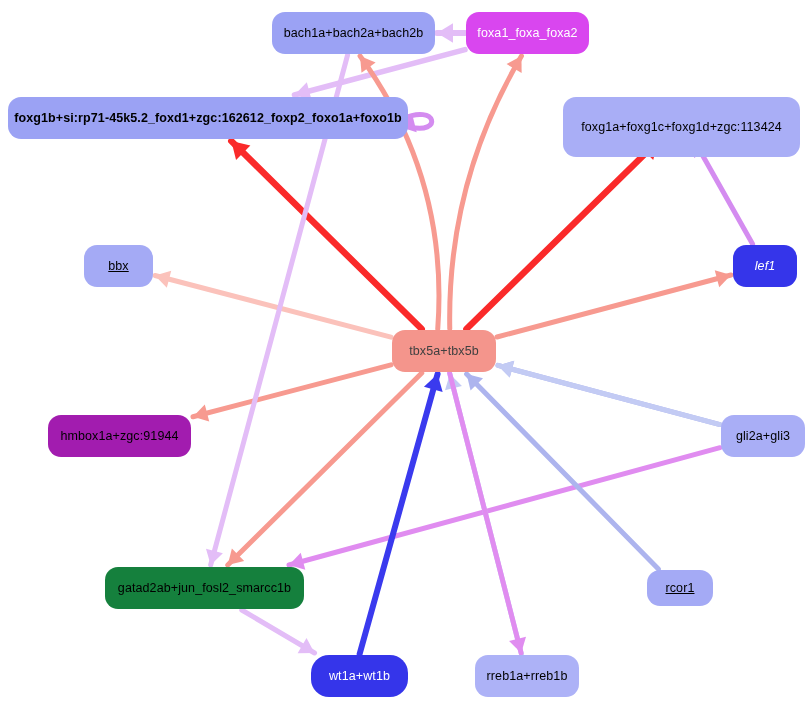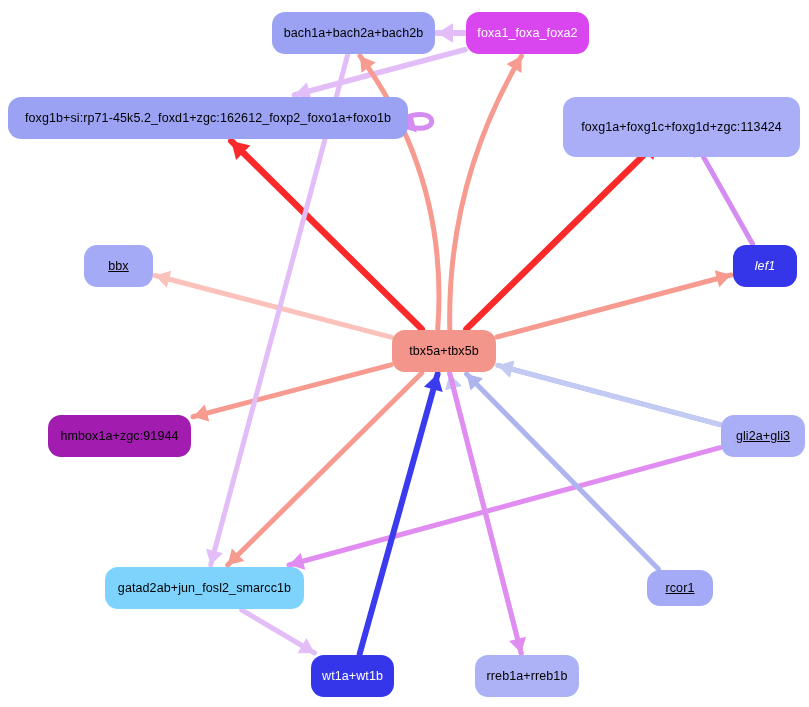--- a/index.html
+++ b/index.html
@@ -132,46 +132,46 @@
         <line x1="720" y1="424.5423197492163" x2="498" y2="365.3887147335423" stroke="#c3cbf4" stroke-width="5" stroke-linecap="round"></line>
         <polygon points="498,365.3887147335423 514.2640338343725,360.667093885318 509.7582368741585,377.57708483012124" fill="#c3cbf4"></polygon>
       </g>
     </svg>
 <div class="node" style="left: 272px; top: 12px; width: 163px; height: 42px; background: rgb(155, 162, 244); color: rgb(0, 0, 0);">
       <span class="node-label">bach1a+bach2a+bach2b</span>
     </div>
     <div class="node" style="left: 466px; top: 12px; width: 123px; height: 42px; background: #d946ef; color: rgb(255, 255, 255);">
       <span class="node-label">foxa1_foxa_foxa2</span>
     </div>
-    <div class="node" style="left: 8px; top: 97px; width: 400px; height: 42px; background: rgb(155, 162, 244); color: rgb(0, 0, 0);">
+    <div class="node" style="left: 8px; top: 97px; width: 400px; height: 42px; background: rgb(155, 162, 244); color: rgb(0, 0, 0); font-weight: bold;">
       <span class="node-label">foxg1b+si:rp71-45k5.2_foxd1+zgc:162612_foxp2_foxo1a+foxo1b</span>
     </div>
     <div class="node" style="left: 563px; top: 97px; width: 237px; height: 60px; background: rgb(169, 174, 246); color: rgb(0, 0, 0);">
       <span class="node-label">foxg1a+foxg1c+foxg1d+zgc:113424</span>
     </div>
     <div class="node" style="left: 84px; top: 245px; width: 69px; height: 42px; background: rgb(164, 170, 245); color: rgb(0, 0, 0); text-decoration: underline;">
       <span class="node-label">bbx</span>
     </div>
     <div class="node" style="left: 733px; top: 245px; width: 64px; height: 42px; background: rgb(53, 53, 234); color: rgb(255, 255, 255); font-style: italic;">
       <span class="node-label">lef1</span>
     </div>
-    <div class="node" style="left: 392px; top: 330px; width: 104px; height: 42px; background: rgb(244, 149, 140); color: #000000;">
+    <div class="node" style="left: 392px; top: 330px; width: 104px; height: 42px; background: rgb(244, 149, 140); color: #404040;">
       <span class="node-label">tbx5a+tbx5b</span>
     </div>
     <div class="node" style="left: 48px; top: 415px; width: 143px; height: 42px; background: #a21caf; color: rgb(0, 0, 0);">
       <span class="node-label">hmbox1a+zgc:91944</span>
     </div>
-    <div class="node" style="left: 721px; top: 415px; width: 84px; height: 42px; background: rgb(169, 174, 246); color: rgb(0, 0, 0); text-decoration: underline;">
+    <div class="node" style="left: 721px; top: 415px; width: 84px; height: 42px; background: rgb(169, 174, 246); color: rgb(0, 0, 0);">
       <span class="node-label">gli2a+gli3</span>
     </div>
-    <div class="node" style="left: 105px; top: 567px; width: 199px; height: 42px; background: #7dd3fc; color: rgb(0, 0, 0);">
+    <div class="node" style="left: 105px; top: 567px; width: 199px; height: 42px; background: #15803d; color: rgb(0, 0, 0);">
       <span class="node-label">gatad2ab+jun_fosl2_smarcc1b</span>
     </div>
     <div class="node" style="left: 647px; top: 570px; width: 66px; height: 36px; background: rgb(164, 170, 245); color: rgb(0, 0, 0); text-decoration: underline;">
       <span class="node-label">rcor1</span>
     </div>
-    <div class="node" style="left: 311px; top: 655px; width: 83px; height: 42px; background: rgb(53, 53, 234); color: rgb(255, 255, 255);">
+    <div class="node" style="left: 311px; top: 655px; width: 97px; height: 42px; background: rgb(53, 53, 234); color: rgb(255, 255, 255); border-radius: 18px;">
       <span class="node-label">wt1a+wt1b</span>
     </div>
     <div class="node" style="left: 475px; top: 655px; width: 104px; height: 42px; background: rgb(173, 178, 247); color: rgb(0, 0, 0);">
       <span class="node-label">rreb1a+rreb1b</span>
     </div>
   </div>
 
 </body></html>

